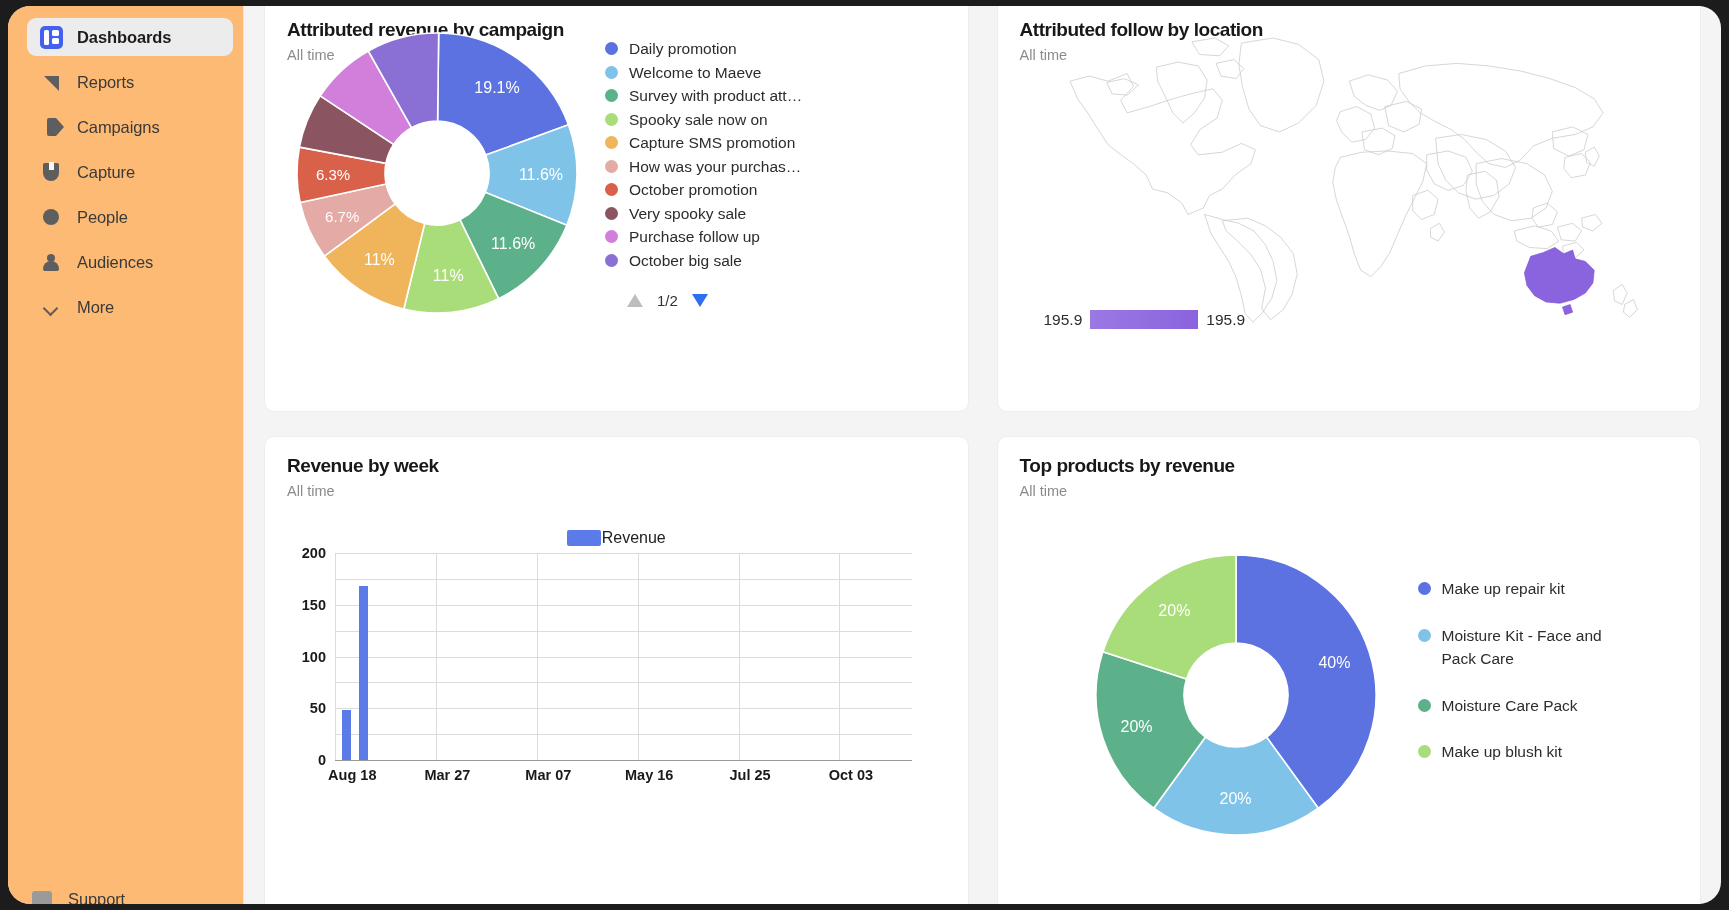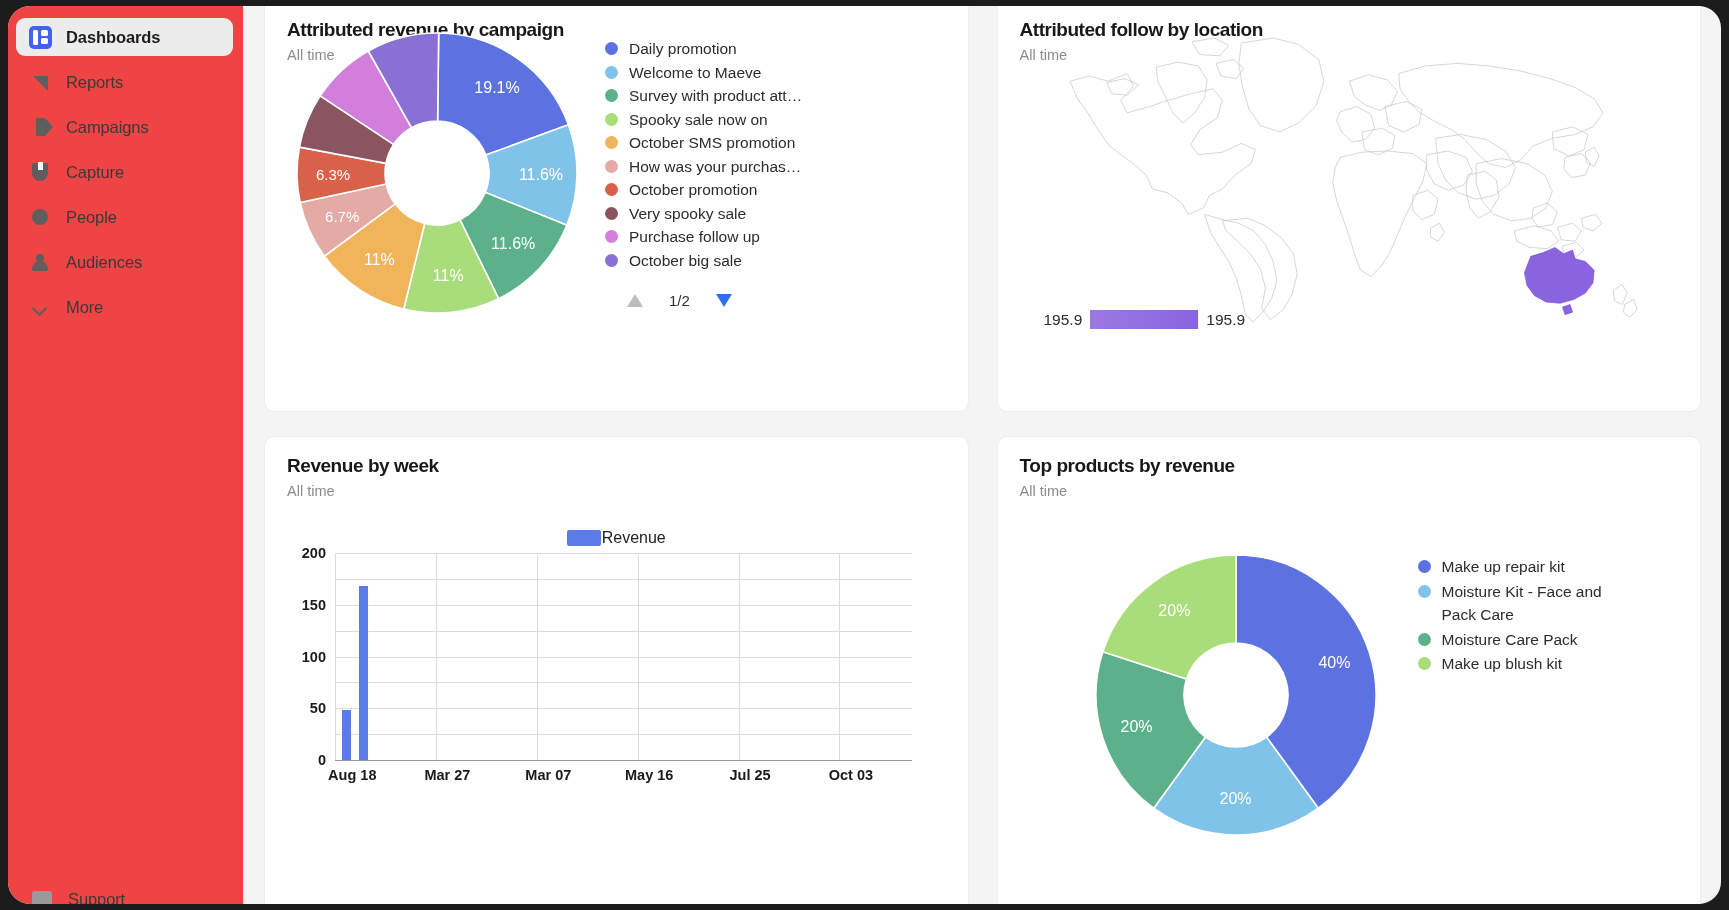--- a/index.html
+++ b/index.html
@@ -15,23 +15,23 @@
     width: 1713px; height: 898px;
     background: #f4f4f4;
     border-radius: 22px;
     overflow: hidden;
     display: flex;
   }
 
   
   .sidebar {
     width: 236px; flex: 0 0 236px;
-    background: #ef4444;
+    background: #fdba74;
     border-right: 1px solid #e8e8e8;
-    padding: 12px 10px 0 8px;
+    padding: 12px 10px 0 19px;
     position: relative;
   }
   .nav-item {
     display: flex; align-items: center;
     gap: 14px;
     height: 38px;
     padding: 0 12px;
     border-radius: 9px;
     margin-bottom: 7px;
     cursor: pointer;
@@ -190,21 +190,21 @@
     line-height: 23.5px;
     white-space: nowrap;
     cursor: pointer;
   }
   .dot {
     width: 13px; height: 13px; border-radius: 50%;
     flex: 0 0 13px; margin-top: 5px;
   }
   .legend-text { overflow: hidden; text-overflow: ellipsis; }
   .pager {
-    display: flex; align-items: center; gap: 26px;
+    display: flex; align-items: center; gap: 14px;
     margin-top: 20px; padding-left: 22px;
     font-size: 15px; color: #333;
   }
   .tri-up {
     width: 0; height: 0;
     border-left: 8px solid transparent;
     border-right: 8px solid transparent;
     border-bottom: 13px solid #bdbdbd;
     cursor: pointer;
   }
@@ -268,20 +268,21 @@
   }
 
   
   .prod-row { display: flex; align-items: flex-start; margin-top: 12px; }
   .prod-legend { padding-top: 10px; }
   .prod-legend .legend-item {
     white-space: normal;
     max-width: 190px;
     align-items: flex-start;
     margin-bottom: 1px;
+    margin-top: 22px;
   }
   .slice-label {
     position: absolute;
     color: #fff; font-size: 16px;
     transform: translate(-50%, -50%);
     pointer-events: none;
   }
   .slice-label.sm { font-size: 15px; }
 </style>
 </head>
@@ -389,21 +390,21 @@
             <div class="legend-item">
                 <span class="dot" style="background:#5cb08a"></span>
                 <span class="legend-text">Survey with product att…</span>
               </div>
             <div class="legend-item">
                 <span class="dot" style="background:#a9dd7a"></span>
                 <span class="legend-text">Spooky sale now on</span>
               </div>
             <div class="legend-item">
                 <span class="dot" style="background:#f0b45a"></span>
-                <span class="legend-text">October SMS promotion</span>
+                <span class="legend-text">Capture SMS promotion</span>
               </div>
             <div class="legend-item">
                 <span class="dot" style="background:#e3aaa6"></span>
                 <span class="legend-text">How was your purchas…</span>
               </div>
             <div class="legend-item">
                 <span class="dot" style="background:#d9614a"></span>
                 <span class="legend-text">October promotion</span>
               </div>
             <div class="legend-item">

